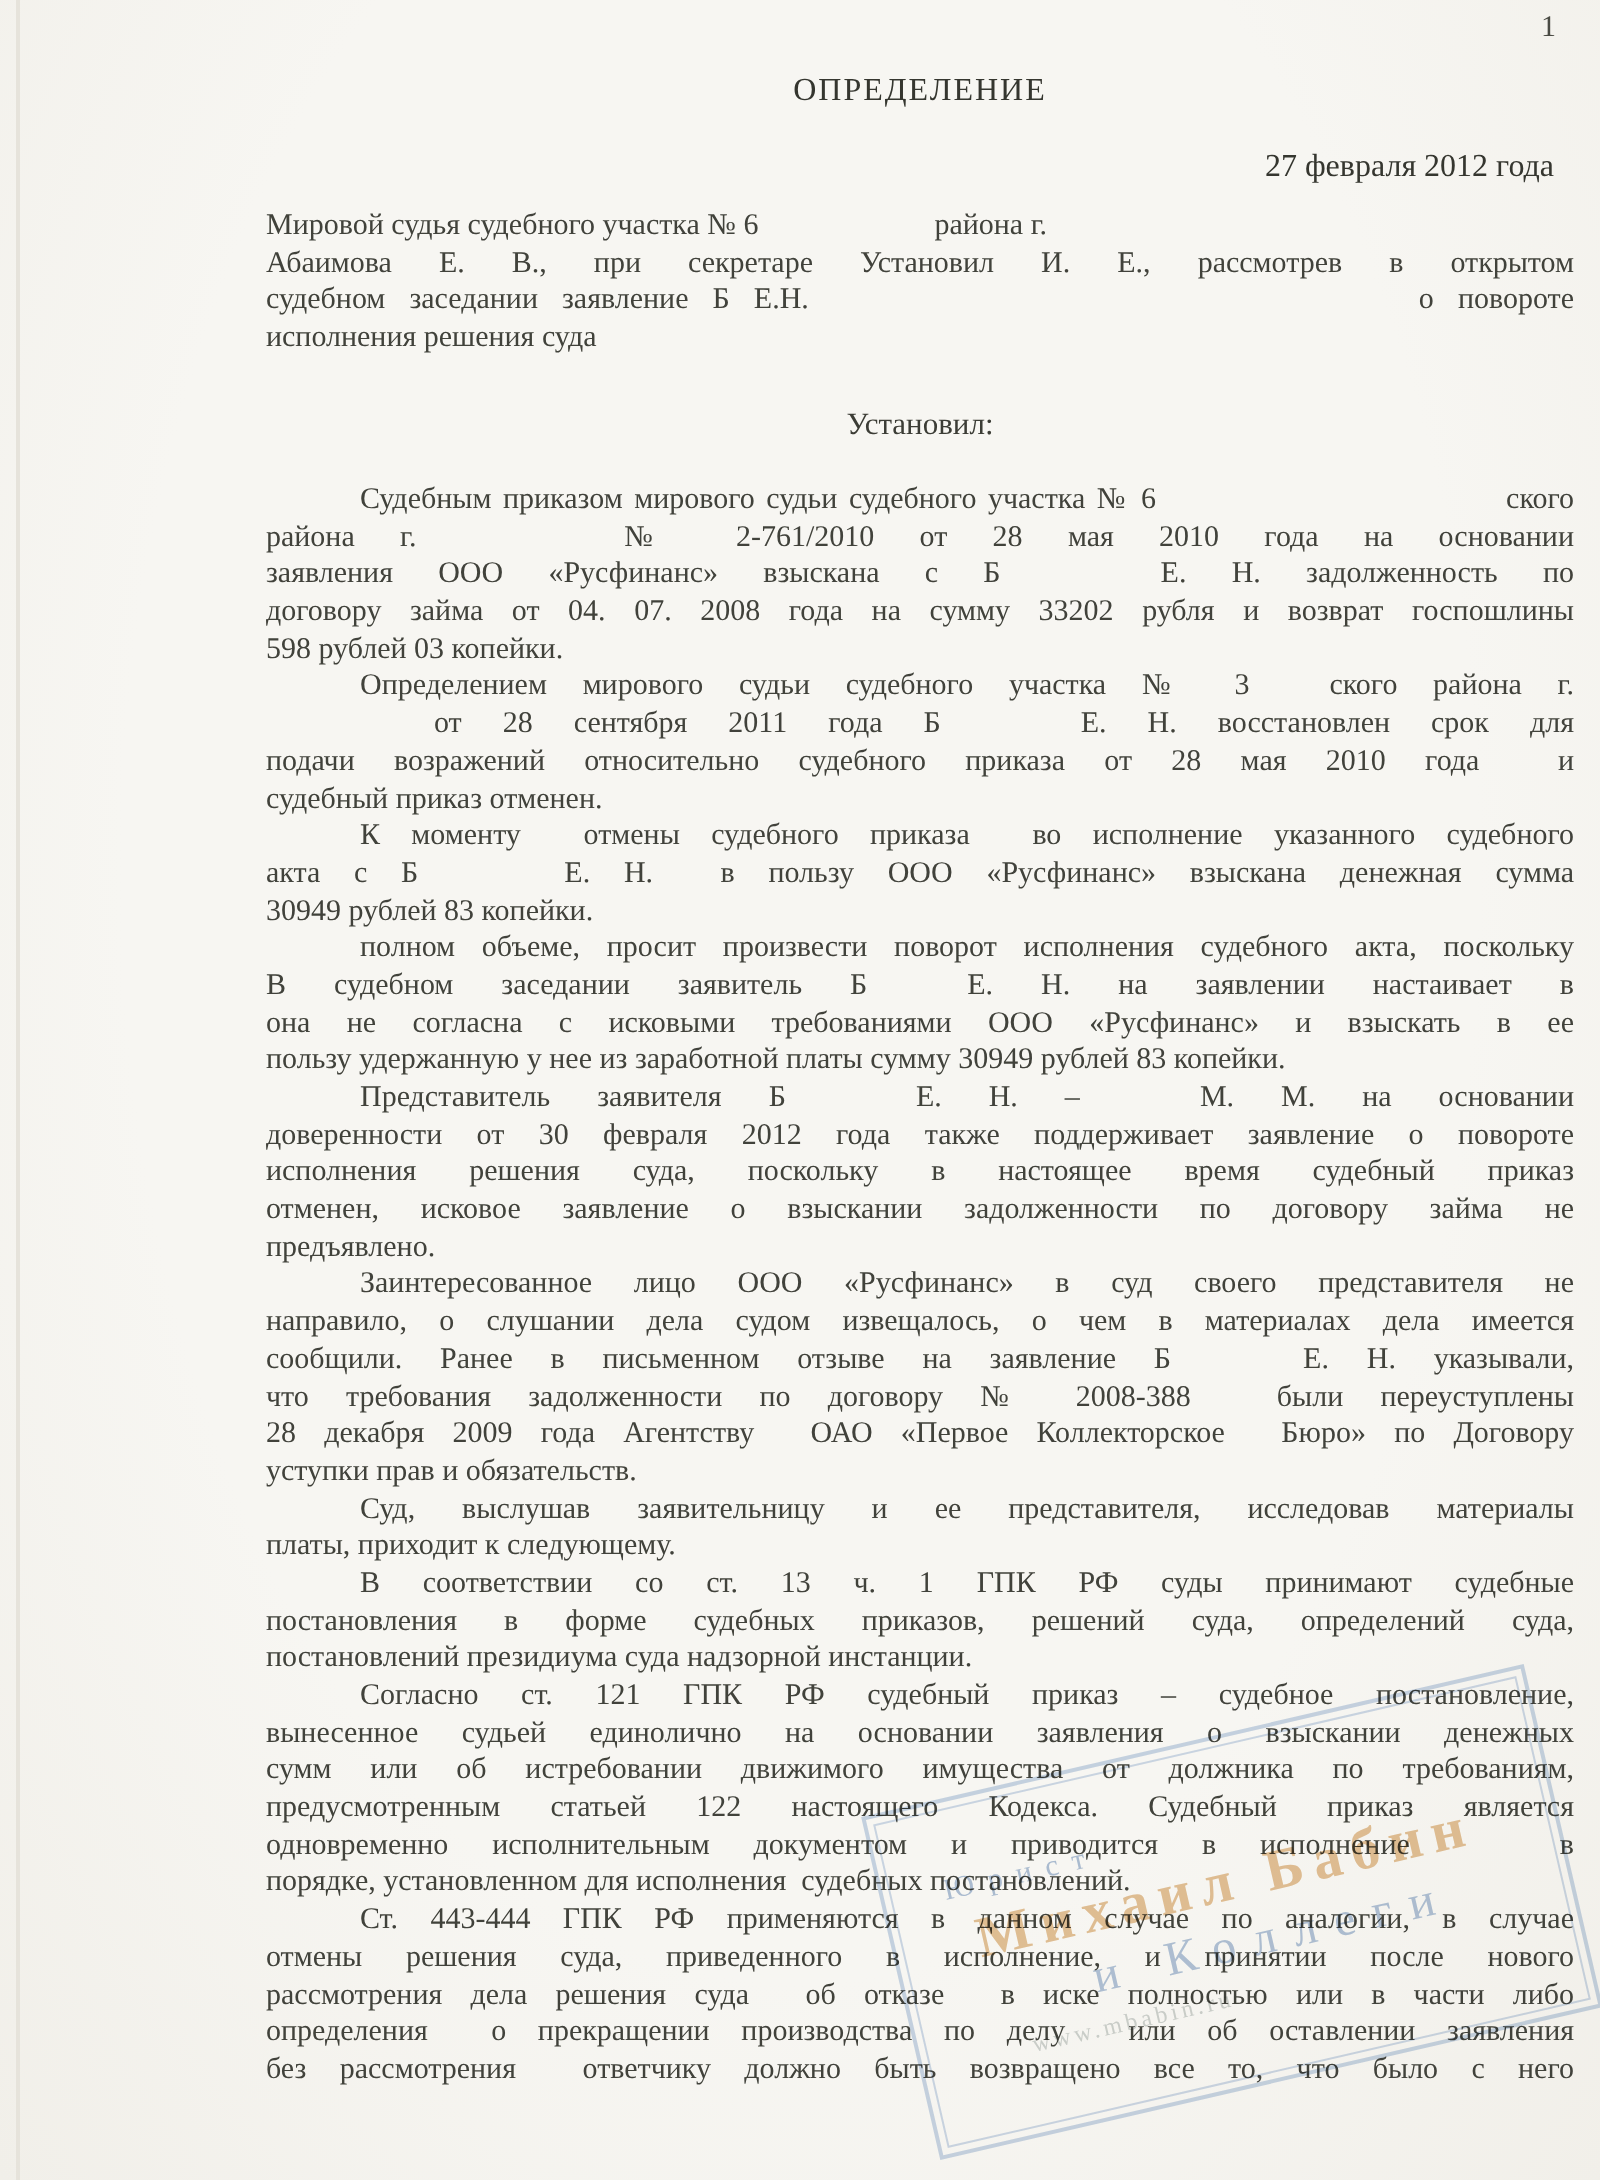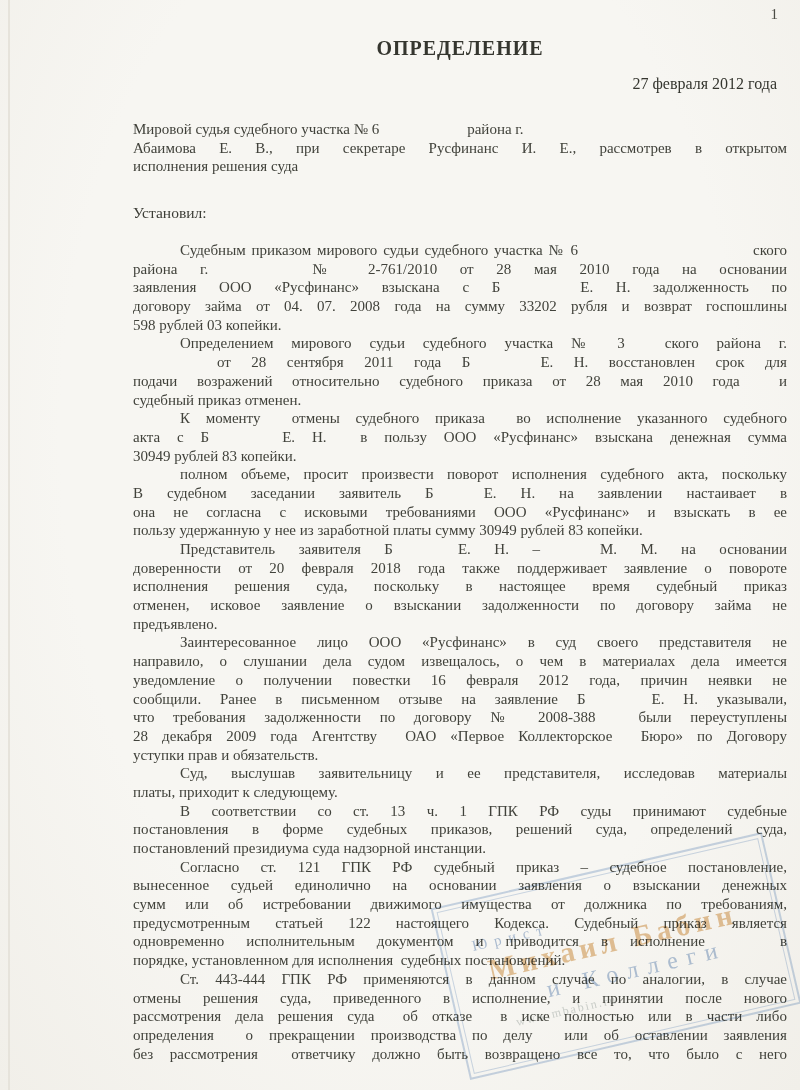--- a/index.html
+++ b/index.html
@@ -6,25 +6,25 @@
   .page{
     position:relative;width:800px;height:1090px;margin:0 auto;
     background:radial-gradient(ellipse at 50% 40%, #f7f6f2 60%, #f1efe9 100%);
     overflow:hidden;
     font-family:"Liberation Serif","DejaVu Serif",serif;
     color:#41423b;
   }
   .crease{position:absolute;left:8px;top:0;bottom:0;width:2px;background:#e6e3db;}
   .pageno{position:absolute;top:6px;right:22px;font-size:15px;color:#4a4b44;}
   .doc-title{position:absolute;top:37px;left:133px;width:654px;text-align:center;
-    font-weight:bold;font-size:20px;letter-spacing:1px;color:#35362f;}
+    font-weight:normal;font-size:16px;letter-spacing:1px;color:#35362f;}
   .doc-date{position:absolute;top:75px;left:123px;width:654px;text-align:right;
     font-weight:normal;font-size:16px;color:#35362f;}
-  .intro{position:absolute;top:120px;left:133px;width:654px;}
-  .section-heading{position:absolute;top:204px;left:133px;width:654px;
+  .intro{position:absolute;top:104px;left:133px;width:654px;}
+  .section-heading{position:absolute;top:204px;left:133px;width:654px;text-align:center;
     font-size:15.5px;color:#3c3d36;}
   .doc-body{position:absolute;top:241px;left:133px;width:654px;}
   .para{margin:0;}
   .ln{
     height:18.7px;line-height:18.7px;font-size:15px;white-space:nowrap;
     text-align:left;color:#41423b;
   }
   .ln.j{text-align:justify;text-align-last:justify;}
   .para.indented .ln:first-child{text-indent:47px;}
   .gap{display:inline-block;height:1px;}
@@ -53,21 +53,22 @@
 
   <div class="pageno">1</div>
 
   <div class="doc-title">ОПРЕДЕЛЕНИЕ</div>
 
   <div class="doc-date">27 февраля 2012 года</div>
 
   <div class="intro">
       <div class="para">
         <div class="ln">Мировой судья судебного участка № 6<span class="gap" style="width: 88px;"></span>района г.</div>
-        <div class="ln j">Абаимова Е. В., при секретаре Русфинанс И. Е., рассмотрев в открытом</div>
+        <div class="ln j">Абаимова Е. В., при секретаре Установил И. Е., рассмотрев в открытом</div>
+        <div class="ln j">судебном заседании заявление Б Е.Н.<span class="gap" style="width: 305px;"></span>о повороте</div>
         <div class="ln">исполнения решения суда</div>
       </div>
     </div>
 
   <div class="section-heading">Установил:</div>
 
   <div class="doc-body">
       <div class="para indented">
         <div class="ln j">Судебным приказом мирового судьи судебного участка № 6<span class="gap" style="width: 175px;"></span>ского</div>
         <div class="ln j">района г.<span class="gap" style="width: 85px;"></span>№ 2-761/2010 от 28 мая 2010 года на основании</div>
@@ -87,29 +88,28 @@
         <div class="ln">30949 рублей 83 копейки.</div>
       </div>
       <div class="para indented">
         <div class="ln j">полном объеме, просит произвести поворот исполнения судебного акта, поскольку</div>
         <div class="ln j">В судебном заседании заявитель Б<span class="gap" style="width: 50px;"></span>Е. Н. на заявлении настаивает в</div>
         <div class="ln j">она не согласна с исковыми требованиями ООО «Русфинанс» и взыскать в ее</div>
         <div class="ln">пользу удержанную у нее из заработной платы сумму 30949 рублей 83 копейки.</div>
       </div>
       <div class="para indented">
         <div class="ln j">Представитель заявителя Б<span class="gap" style="width: 65px;"></span>Е. Н. –<span class="gap" style="width: 60px;"></span>М. М. на основании</div>
-        <div class="ln j">доверенности от 20 февраля 2018 года также поддерживает заявление о повороте</div>
+        <div class="ln j">доверенности от 30 февраля 2012 года также поддерживает заявление о повороте</div>
         <div class="ln j">исполнения решения суда, поскольку в настоящее время судебный приказ</div>
         <div class="ln j">отменен, исковое заявление о взыскании задолженности по договору займа не</div>
         <div class="ln">предъявлено.</div>
       </div>
       <div class="para indented">
         <div class="ln j">Заинтересованное лицо ООО «Русфинанс» в суд своего представителя не</div>
         <div class="ln j">направило, о слушании дела судом извещалось, о чем в материалах дела имеется</div>
-        <div class="ln j">уведомление о получении повестки 16 февраля 2012 года, причин неявки не</div>
         <div class="ln j">сообщили. Ранее в письменном отзыве на заявление Б<span class="gap" style="width: 66px;"></span>Е. Н. указывали,</div>
         <div class="ln j">что требования задолженности по договору № 2008-388<span class="gap" style="width: 43px;"></span>были переуступлены</div>
         <div class="ln j">28 декабря 2009 года Агентству &nbsp;ОАО «Первое Коллекторское &nbsp;Бюро» по Договору</div>
         <div class="ln">уступки прав и обязательств.</div>
       </div>
       <div class="para indented">
         <div class="ln j">Суд, выслушав заявительницу и ее представителя, исследовав материалы</div>
         <div class="ln">платы, приходит к следующему.</div>
       </div>
       <div class="para indented">

